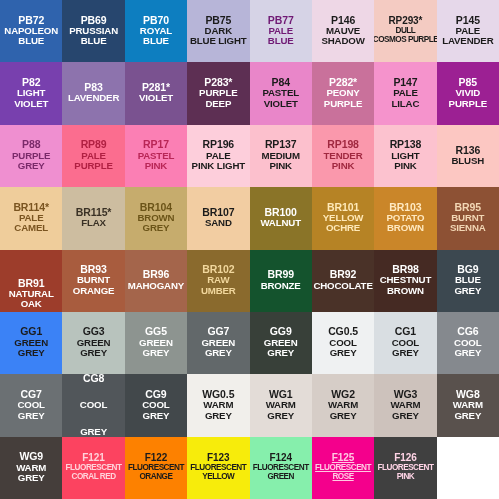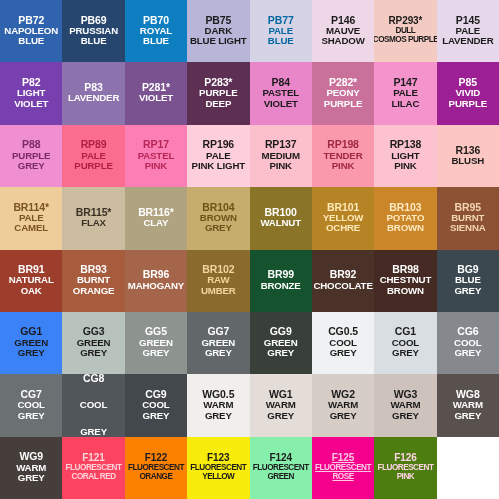--- a/index.html
+++ b/index.html
@@ -68,21 +68,21 @@
     <div class="swatch" style="background: rgb(13, 126, 192); color: rgb(255, 255, 255);">
       <div class="code">PB70</div>
       <div class="nm">ROYAL</div>
       <div class="nm">BLUE</div>
     </div>
     <div class="swatch" style="background: rgb(183, 181, 216); color: rgb(27, 27, 27);">
       <div class="code">PB75</div>
       <div class="nm">DARK</div>
       <div class="nm">BLUE LIGHT</div>
     </div>
-    <div class="swatch" style="background: rgb(214, 211, 230); color: #0369a1;">
+    <div class="swatch" style="background: rgb(214, 211, 230); color: #701a75;">
       <div class="code">PB77</div>
       <div class="nm">PALE</div>
       <div class="nm">BLUE</div>
     </div>
     <div class="swatch" style="background: rgb(238, 215, 230); color: rgb(27, 27, 27);">
       <div class="code">P146</div>
       <div class="nm">MAUVE</div>
       <div class="nm">SHADOW</div>
     </div>
     <div class="swatch narrow" style="background: rgb(244, 203, 194); color: rgb(27, 27, 27);">
@@ -174,49 +174,49 @@
     </div>
     <div class="swatch" style="background: rgb(239, 205, 155); color: rgb(122, 84, 32);">
       <div class="code">BR114*</div>
       <div class="nm">PALE</div>
       <div class="nm">CAMEL</div>
     </div>
     <div class="swatch" style="background: rgb(205, 189, 160); color: rgb(58, 49, 37);">
       <div class="code">BR115*</div>
       <div class="nm">FLAX</div>
     </div>
-    <div class="swatch" style="background: rgb(176, 163, 128); color: rgb(255, 255, 255);">
-      <div class="code">BR116*</div>
-      <div class="nm">CLAY</div>
-    </div>
     <div class="swatch" style="background: rgb(198, 172, 109); color: rgb(107, 84, 24);">
       <div class="code">BR104</div>
       <div class="nm">BROWN</div>
       <div class="nm">GREY</div>
+    </div>
+    <div class="swatch" style="background: rgb(242, 205, 162); color: rgb(27, 27, 27);">
+      <div class="code">BR107</div>
+      <div class="nm">SAND</div>
     </div>
     <div class="swatch" style="background: rgb(138, 116, 40); color: rgb(255, 255, 255);">
       <div class="code">BR100</div>
       <div class="nm">WALNUT</div>
     </div>
     <div class="swatch" style="background: rgb(182, 131, 37); color: rgb(255, 233, 184);">
       <div class="code">BR101</div>
       <div class="nm">YELLOW</div>
       <div class="nm">OCHRE</div>
     </div>
     <div class="swatch" style="background: rgb(202, 134, 41); color: rgb(255, 233, 192);">
       <div class="code">BR103</div>
       <div class="nm">POTATO</div>
       <div class="nm">BROWN</div>
     </div>
     <div class="swatch" style="background: rgb(141, 81, 52); color: rgb(242, 214, 180);">
       <div class="code">BR95</div>
       <div class="nm">BURNT</div>
       <div class="nm">SIENNA</div>
     </div>
-    <div class="swatch" style="background: rgb(157, 61, 43); color: rgb(255, 255, 255);">
+    <div class="swatch" style="background: rgb(157, 61, 43); color: rgb(255, 255, 255); justify-content: flex-end;">
       <div class="code">BR91</div>
       <div class="nm">NATURAL</div>
       <div class="nm">OAK</div>
     </div>
     <div class="swatch" style="background: rgb(168, 92, 62); color: rgb(255, 255, 255);">
       <div class="code">BR93</div>
       <div class="nm">BURNT</div>
       <div class="nm">ORANGE</div>
     </div>
     <div class="swatch" style="background: rgb(164, 101, 75); color: rgb(255, 255, 255);">
@@ -349,18 +349,18 @@
     <div class="swatch narrow" style="background: #86efac; color: rgb(27, 27, 27);">
       <div class="code">F124</div>
       <div class="nm">FLUORESCENT</div>
       <div class="nm">GREEN</div>
     </div>
     <div class="swatch narrow" style="background: rgb(244, 0, 140); color: rgb(255, 201, 226); text-decoration: underline;">
       <div class="code">F125</div>
       <div class="nm">FLUORESCENT</div>
       <div class="nm">ROSE</div>
     </div>
-    <div class="swatch narrow" style="background: #4d7c0f; color: rgb(255, 212, 230);">
+    <div class="swatch narrow" style="background: #404040; color: rgb(255, 212, 230);">
       <div class="code">F126</div>
       <div class="nm">FLUORESCENT</div>
       <div class="nm">PINK</div>
     </div>
   </div>
 
 </body></html>

